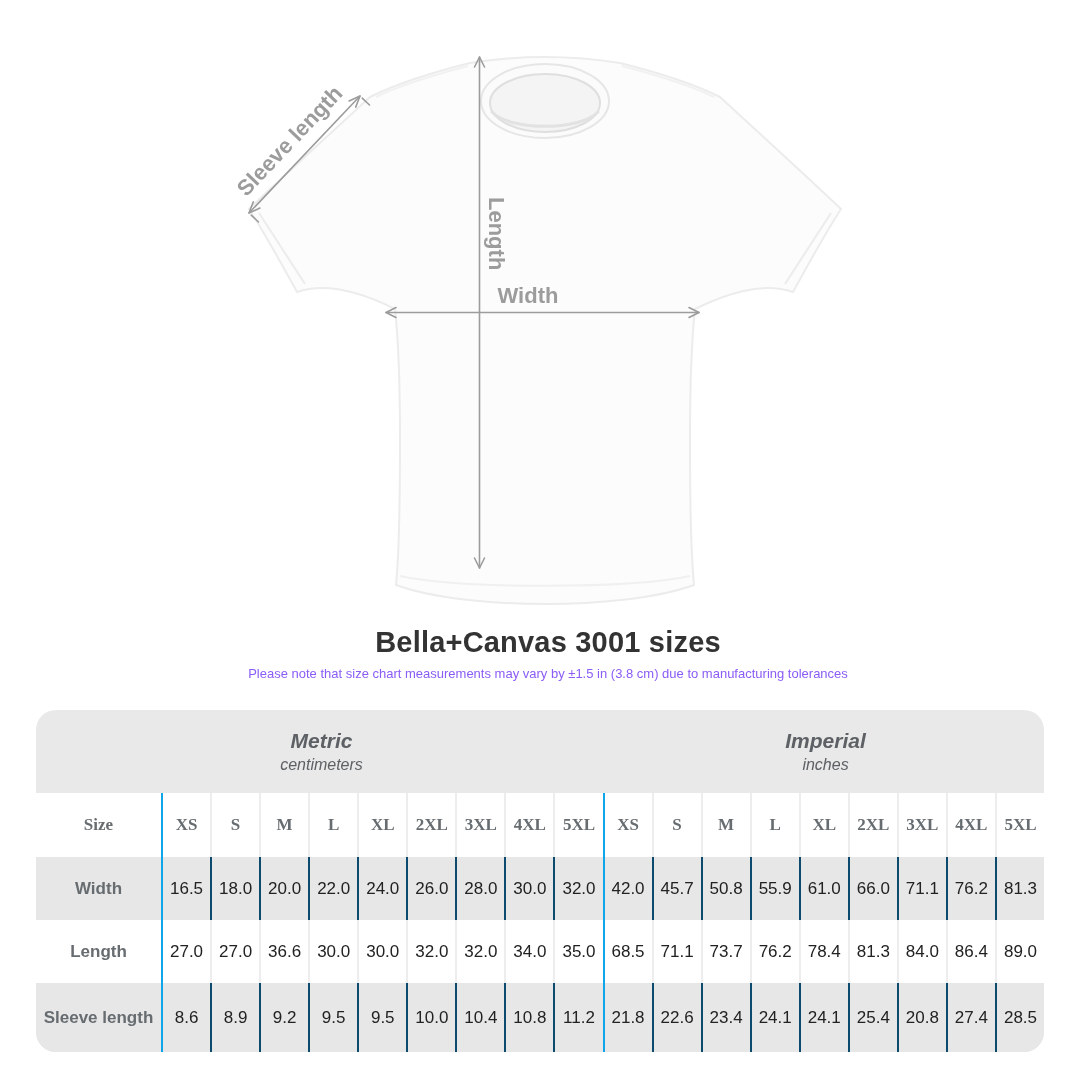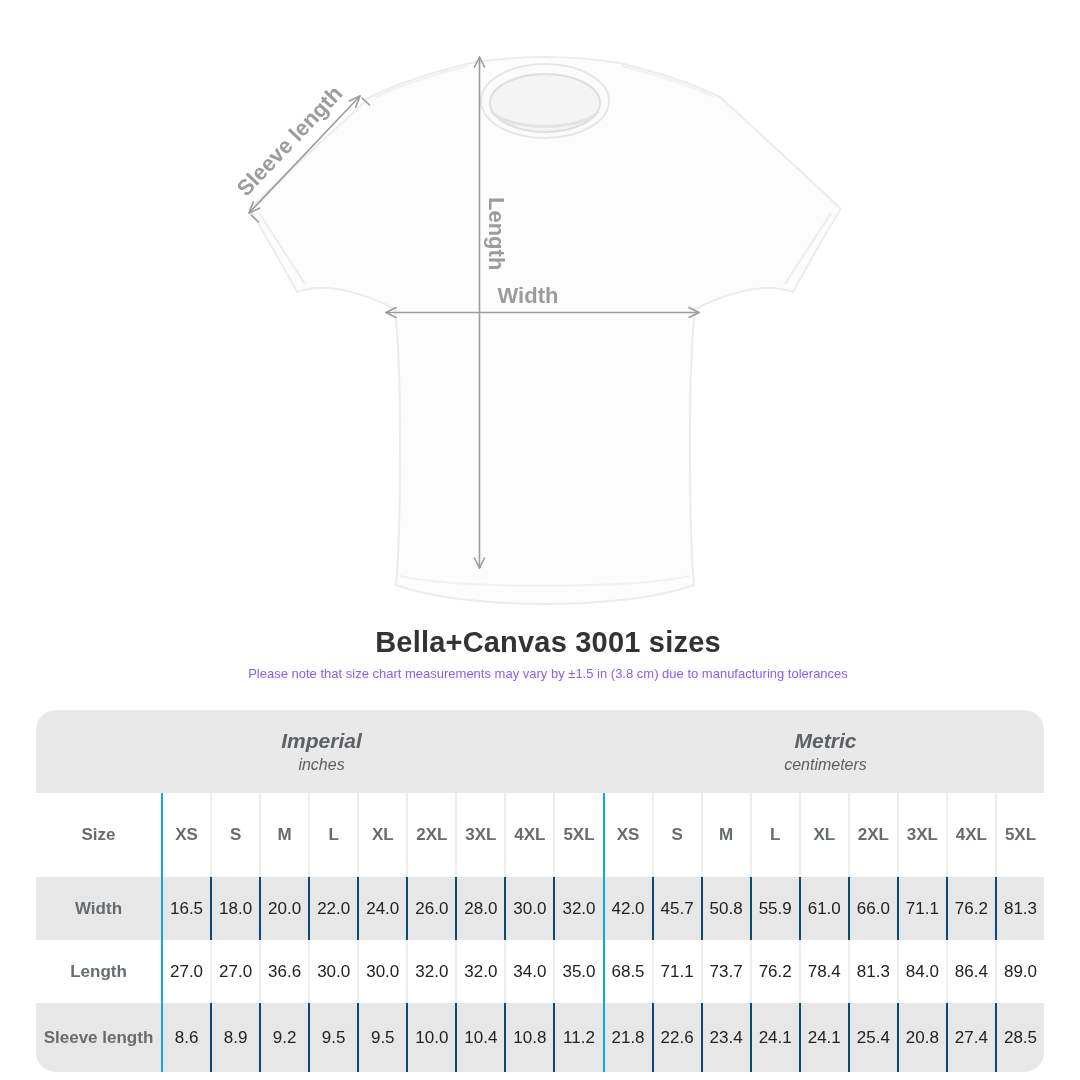--- a/index.html
+++ b/index.html
@@ -24,21 +24,21 @@
   .row-white{background:#ffffff;}
   .row-gray{background:#e7e7e7;}
   .cell{
     display:flex;align-items:center;justify-content:center;
     font-size:17px;color:#222222;box-sizing:border-box;
   }
   .row-white .sep-minor{border-left:2px solid #ededed;}
   .row-gray .sep-minor{border-left:2px solid #0c4a6e;}
   .row .sep-major{border-left:2px solid #0ea5e9;}
   .label-cell{font-weight:bold;color:#676c70;}
-  .size-row{height:84px;}
+  .size-row{height:64px;font-family:Liberation Serif, serif;}
   .size-row .cell{font-weight:bold;color:#676c70;}
   .data-row{height:63px;}
   .data-row.last{height:69px;border-radius:0 0 20px 20px;}
 </style>
 </head>
 <body>
 
 <div class="stage">
 
   <svg class="diagram" viewBox="0 0 1080 622" xmlns="http://www.w3.org/2000/svg">
@@ -93,26 +93,26 @@
   </svg>
 
   <div class="heading">
     <div class="title">Bella+Canvas 3001 sizes</div>
     <div class="subtitle">Please note that size chart measurements may vary by ±1.5 in (3.8 cm) due to manufacturing tolerances</div>
   </div>
 
   <div class="panel">
     <div class="group-header">
       <div class="group-cell">
+        <div class="group-title">Metric</div>
+        <div class="group-sub">centimeters</div>
+      </div>
+      <div class="group-cell">
         <div class="group-title">Imperial</div>
         <div class="group-sub">inches</div>
-      </div>
-      <div class="group-cell">
-        <div class="group-title">Metric</div>
-        <div class="group-sub">centimeters</div>
       </div>
     </div>
     <div id="chart-rows">
         <div class="row row-white size-row">
           <div class="cell label-cell">Size</div>
           <div class="cell sep-major">XS</div>
           <div class="cell sep-minor">S</div>
           <div class="cell sep-minor">M</div>
           <div class="cell sep-minor">L</div>
           <div class="cell sep-minor">XL</div>

